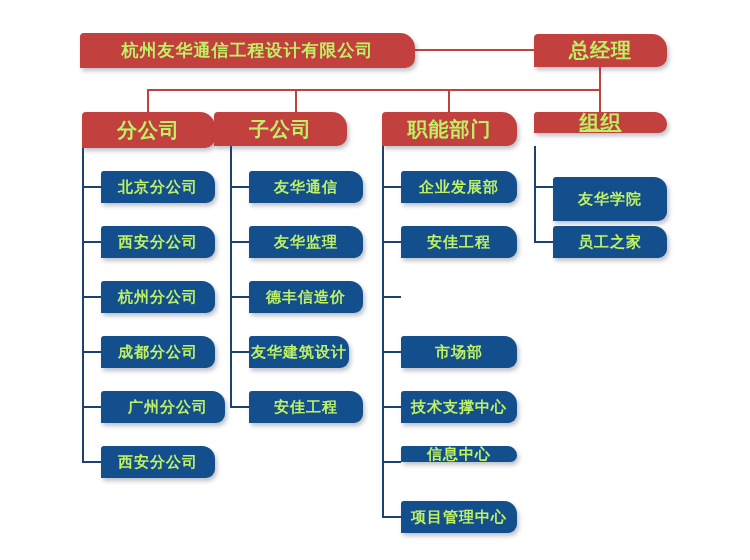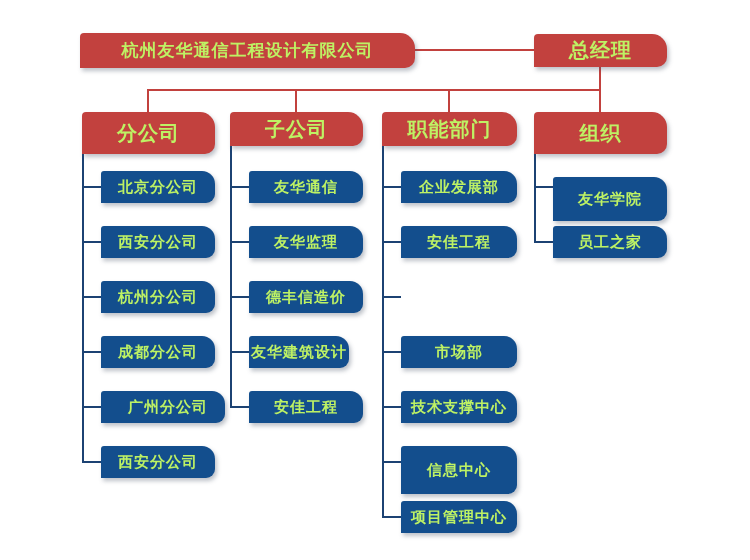--- a/index.html
+++ b/index.html
@@ -65,30 +65,30 @@
   <div class="line blue-line" style="left:534px;top:186px;width:19px;height:2px;"></div>
   <div class="line blue-line" style="left:534px;top:241px;width:19px;height:2px;"></div>
 
   <div class="box red-box root-box" style="left:80px;top:33px;width:335px;height:35px;">
     <span>杭州友华通信工程设计有限公司</span>
   </div>
   <div class="box red-box header-box" style="left:534px;top:34px;width:133px;height:33px;">
     <span>总经理</span>
   </div>
 
-  <div class="box red-box header-box" style="left:82px;top:112px;width:133px;height:42px;">
+  <div class="box red-box header-box" style="left:82px;top:112px;width:133px;height:36px;">
     <span>分公司</span>
   </div>
-  <div class="box red-box header-box" style="left:230px;top:112px;width:133px;height:34px;">
+  <div class="box red-box header-box" style="left:214px;top:112px;width:133px;height:34px;">
     <span>子公司</span>
   </div>
   <div class="box red-box header-box" style="left:382px;top:112px;width:135px;height:34px;">
     <span>职能部门</span>
   </div>
-  <div class="box red-box header-box" style="left:534px;top:112px;width:133px;height:42px;">
+  <div class="box red-box header-box" style="left:534px;top:112px;width:133px;height:21px;text-decoration:underline;">
     <span>组织</span>
   </div>
 
   <div class="box blue-box child-box" style="left:101px;top:171px;width:114px;height:32px;">
     <span>北京分公司</span>
   </div>
   <div class="box blue-box child-box" style="left:101px;top:226px;width:114px;height:32px;">
     <span>西安分公司</span>
   </div>
   <div class="box blue-box child-box" style="left:101px;top:281px;width:114px;height:32px;">
@@ -125,21 +125,21 @@
   </div>
   <div class="box blue-box child-box" style="left:401px;top:226px;width:116px;height:32px;">
     <span>安佳工程</span>
   </div>
   <div class="box blue-box child-box" style="left:401px;top:336px;width:116px;height:32px;">
     <span>市场部</span>
   </div>
   <div class="box blue-box child-box" style="left:401px;top:391px;width:116px;height:32px;">
     <span>技术支撑中心</span>
   </div>
-  <div class="box blue-box child-box" style="left:401px;top:446px;width:116px;height:48px;">
+  <div class="box blue-box child-box" style="left:401px;top:446px;width:116px;height:16px;">
     <span>信息中心</span>
   </div>
   <div class="box blue-box child-box" style="left:401px;top:501px;width:116px;height:32px;">
     <span>项目管理中心</span>
   </div>
 
   <div class="box blue-box child-box" style="left:553px;top:177px;width:114px;height:44px;">
     <span>友华学院</span>
   </div>
   <div class="box blue-box child-box" style="left:553px;top:226px;width:114px;height:32px;">

